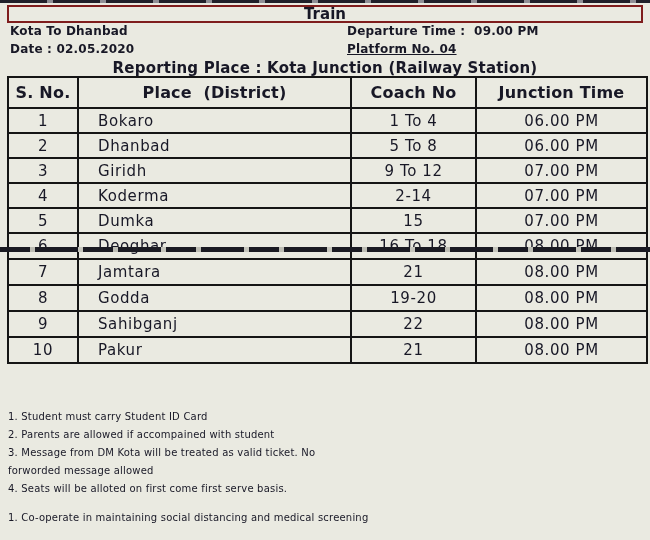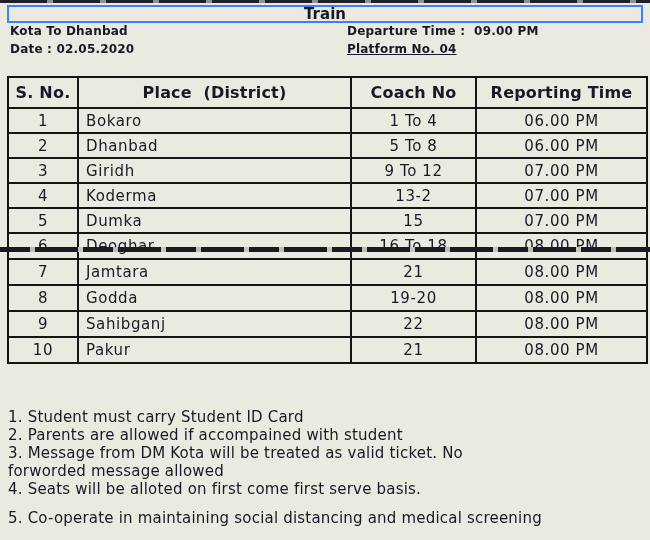--- a/index.html
+++ b/index.html
@@ -12,21 +12,21 @@
   .scan-strip-top {
     position:absolute; top:0; left:0; width:650px; height:3px; z-index:3;
     background:repeating-linear-gradient(90deg,#20202a 0px 47px,#8f8f96 47px 53px);
   }
   .scan-strip-mid {
     position:absolute; top:247px; left:0; width:650px; height:5px; z-index:3;
     background:repeating-linear-gradient(90deg,#1a1a22 0px 30px,#bdbdb4 30px 35px,#1a1a22 35px 78px,#c6c6bd 78px 83px);
   }
   .title-box {
     position:absolute; top:5px; left:7px; width:636px; height:18px;
-    border:2px solid #3b82f6; text-align:center;
+    border:2px solid #7f1d1d; text-align:center;
     font-size:15px; font-weight:bold; line-height:14px;
   }
   .hdr { position:absolute; font-size:12px; font-weight:bold; white-space:pre-wrap; letter-spacing:0.2px; }
   .route     { top:24px; left:10px; }
   .departure { top:24px; left:347px; }
   .date      { top:42px; left:10px; }
   .platform  { top:42px; left:347px;text-decoration:underline; }
   .reporting {
     position:absolute; top:59px; left:0; width:650px; text-align:center;
     font-size:15px; font-weight:bold; letter-spacing:0.2px; white-space:pre-wrap;
@@ -38,58 +38,59 @@
   .schedule th, .schedule td {
     border:2px solid #151515; text-align:center; vertical-align:middle;
     overflow:hidden;
   }
   .schedule th {
     font-size:16px; font-weight:bold; height:31px;
     letter-spacing:0.2px; white-space:pre-wrap;
   }
   .schedule td { font-size:15px; height:25px; letter-spacing:0.6px; }
   .schedule tbody tr:nth-child(n+6) td { height:26px; }
-  .schedule td.place { text-align:left; padding-left:7px; }
+  .schedule td.place { text-align:left; padding-left:19px; }
   .notes {
     position:absolute; top:408px; left:8px; width:636px;
-    font-size:15px; line-height:18px; letter-spacing:0.2px;
+    font-size:10px; line-height:18px; letter-spacing:0.2px;
   }
   .note { white-space:pre-wrap; }
   .note-gap { margin-top:11px; }
 </style>
 </head>
 <body>
 
 <div class="page">
 
   <div class="scan-strip-top"></div>
   <div class="scan-strip-mid"></div>
 
   <div class="title-box">
     <span>Train</span>
   </div>
 
   <div class="hdr route">Kota To Dhanbad</div>
   <div class="hdr departure">Departure Time :  09.00 PM</div>
   <div class="hdr date">Date : 02.05.2020</div>
   <div class="hdr platform">Platform No. 04</div>
+  <div class="reporting">Reporting Place : Kota Junction (Railway Station)</div>
 
   <table class="schedule">
     <colgroup>
       <col style="width:70px">
         <col style="width:273px">
         <col style="width:125px">
         <col style="width:171px">
     </colgroup>
     <thead>
       <tr>
         <th>S. No.</th>
         <th>Place  (District)</th>
         <th>Coach No</th>
-        <th>Reporting Time</th>
+        <th>Junction Time</th>
       </tr>
     </thead>
     <tbody>
       <tr>
         <td>1</td>
         <td class="place">Bokaro</td>
         <td>1 To 4</td>
         <td>06.00 PM</td>
       </tr>
       <tr>
@@ -100,21 +101,21 @@
       </tr>
       <tr>
         <td>3</td>
         <td class="place">Giridh</td>
         <td>9 To 12</td>
         <td>07.00 PM</td>
       </tr>
       <tr>
         <td>4</td>
         <td class="place">Koderma</td>
-        <td>13-2</td>
+        <td>2-14</td>
         <td>07.00 PM</td>
       </tr>
       <tr>
         <td>5</td>
         <td class="place">Dumka</td>
         <td>15</td>
         <td>07.00 PM</td>
       </tr>
       <tr>
         <td>6</td>
@@ -148,16 +149,16 @@
       </tr>
     </tbody>
   </table>
 
   <div class="notes">
     <div class="note">1. Student must carry Student ID Card</div>
     <div class="note">2. Parents are allowed if accompained with student</div>
     <div class="note">3. Message from DM Kota will be treated as valid ticket. No
 forworded message allowed</div>
     <div class="note">4. Seats will be alloted on first come first serve basis.</div>
-    <div class="note note-gap">5. Co-operate in maintaining social distancing and medical screening</div>
+    <div class="note note-gap">1. Co-operate in maintaining social distancing and medical screening</div>
   </div>
 
 </div>
 
 </body></html>

